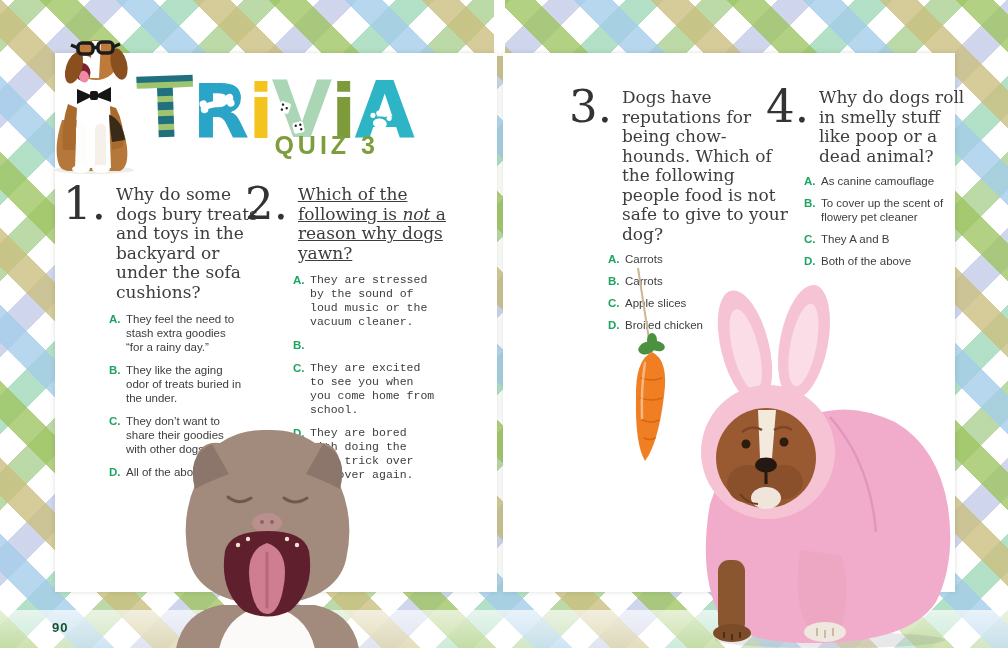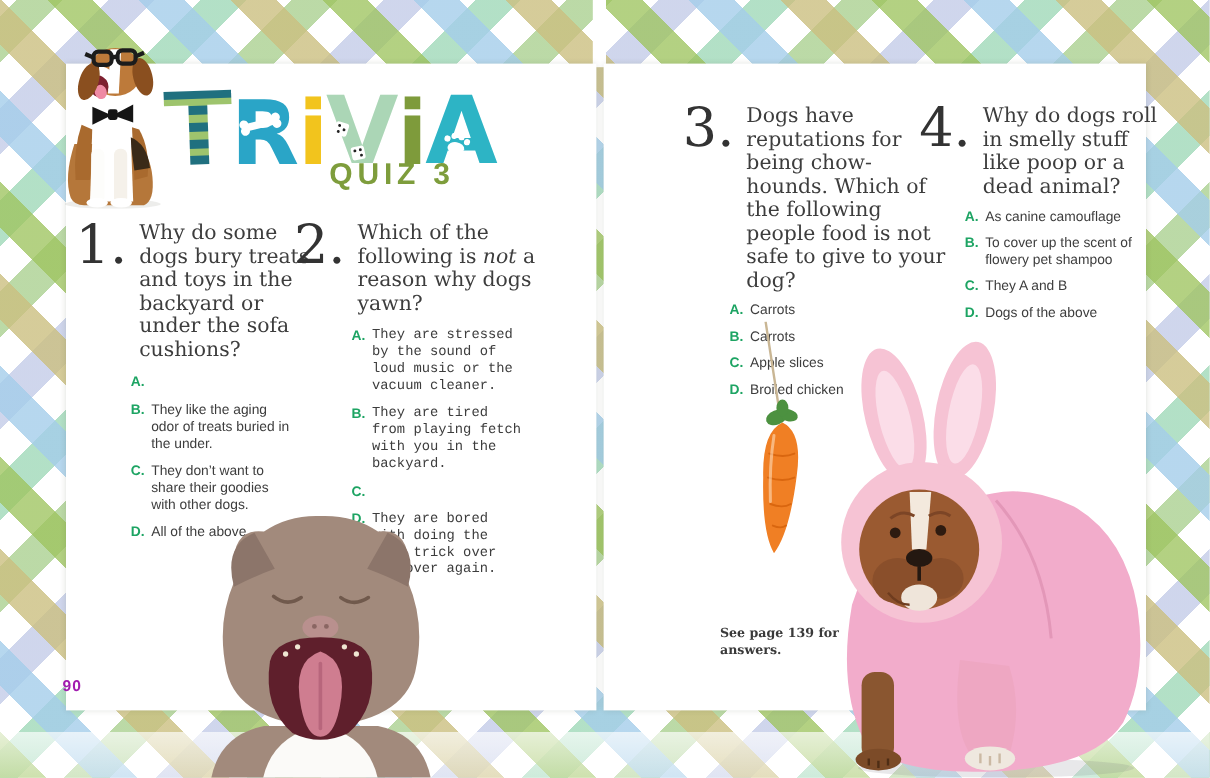--- a/index.html
+++ b/index.html
@@ -50,28 +50,28 @@
   .question{position:absolute;color:#404040;}
   .qrow{display:flex;align-items:flex-start;}
   .qnum{font-family:"DejaVu Serif",serif;font-size:45px;line-height:.92;color:#333;margin-right:10px;}
   .qtext{font-family:"DejaVu Serif",serif;font-size:17px;line-height:1.15;color:#3d3d3d;padding-top:2px;}
   .qtext em{font-style:italic;}
   .answers{margin-top:10px;}
   .answer{display:flex;margin-bottom:9px;font-size:11.5px;line-height:1.22;}
   .alet{color:#1da463;font-weight:bold;flex:0 0 17px;}
   .atxt{color:#3d3d3d;}
   .q1{left:8px;top:130px;}   .q1 .qtext{width:158px;} .q1 .answers{margin-left:46px;} .q1 .atxt{width:120px;}
-  .q2{left:190px;top:130px;} .q2 .qtext{width:172px;} .q2 .answers{margin-left:48px;} .q2 .atxt{width:130px;font-family:Liberation Mono, monospace;}
+  .q2{left:190px;top:130px;} .q2 .qtext{width:172px;text-decoration:underline;} .q2 .answers{margin-left:48px;} .q2 .atxt{width:130px;font-family:Liberation Mono, monospace;}
   .q3{left:66px;top:33px;}   .q3 .qtext{width:166px;} .q3 .answers{margin-left:39px;margin-top:8px;} .q3 .answer{margin-bottom:8px;} .q3 .atxt{white-space:nowrap;}
   .q4{left:263px;top:33px;}  .q4 .qtext{width:150px;} .q4 .answers{margin-left:38px;margin-top:8px;} .q4 .answer{margin-bottom:8px;} .q4 .atxt{width:124px;}
 
   .footnote{position:absolute;left:97px;top:469px;width:104px;
     font-family:"DejaVu Serif",serif;font-weight:bold;font-size:10.5px;line-height:1.3;color:#3a3a3a;}
-  .page-number{position:absolute;left:52px;top:564px;z-index:3;
-    font-weight:bold;font-size:13px;letter-spacing:1px;color:#a21caf;}
+  .page-number{position:absolute;left:52px;top:620px;z-index:3;
+    font-weight:bold;font-size:13px;letter-spacing:1px;color:#14532d;}
 
   .photo{position:absolute;}
   .photo svg{display:block;}
 </style>
 </head>
 <body>
 
 <div class="floor-glare"></div>
 <div class="gutter"></div>
 
@@ -151,20 +151,21 @@
   <div class="logo-sub">QUIZ 3</div>
 
   <div class="question q1">
     <div class="qrow">
       <div class="qnum">1.</div>
       <div class="qtext"><span>Why do some dogs bury treats and toys in the backyard or under the sofa cushions?</span></div>
     </div>
     <div class="answers">
       <div class="answer">
           <span class="alet">A.</span>
+          <span class="atxt">They feel the need to stash extra goodies “for a rainy day.”</span>
         </div>
       <div class="answer">
           <span class="alet">B.</span>
           <span class="atxt">They like the aging odor of treats buried in the under.</span>
         </div>
       <div class="answer">
           <span class="alet">C.</span>
           <span class="atxt">They don’t want to share their goodies with other dogs.</span>
         </div>
       <div class="answer">
@@ -179,24 +180,24 @@
       <div class="qnum">2.</div>
       <div class="qtext"><span>Which of the following is </span><em>not</em><span> a reason why dogs yawn?</span></div>
     </div>
     <div class="answers">
       <div class="answer">
           <span class="alet">A.</span>
           <span class="atxt">They are stressed by the sound of loud music or the vacuum cleaner.</span>
         </div>
       <div class="answer">
           <span class="alet">B.</span>
-          <span class="atxt">They are tired from playing fetch with you in the backyard.</span>
         </div>
       <div class="answer">
           <span class="alet">C.</span>
+          <span class="atxt">They are excited to see you when you come home from school.</span>
         </div>
       <div class="answer">
           <span class="alet">D.</span>
           <span class="atxt">They are bored with doing the same trick over and over again.</span>
         </div>
     </div>
   </div>
 
   <div class="photo" style="left:95px;top:372px;width:235px;height:230px;">
     <svg width="235" height="230" viewBox="0 0 235 230">
@@ -253,29 +254,29 @@
       <div class="qnum">4.</div>
       <div class="qtext"><span>Why do dogs roll in smelly stuff like poop or a dead animal?</span></div>
     </div>
     <div class="answers">
       <div class="answer">
           <span class="alet">A.</span>
           <span class="atxt">As canine camouflage</span>
         </div>
       <div class="answer">
           <span class="alet">B.</span>
-          <span class="atxt">To cover up the scent of flowery pet shampoo</span>
+          <span class="atxt">To cover up the scent of flowery pet cleaner</span>
         </div>
       <div class="answer">
           <span class="alet">C.</span>
           <span class="atxt">They A and B</span>
         </div>
       <div class="answer">
           <span class="alet">D.</span>
-          <span class="atxt">Dogs of the above</span>
+          <span class="atxt">Both of the above</span>
         </div>
     </div>
   </div>
 
   <div class="photo" style="left:109px;top:215px;width:70px;height:200px;">
     <svg width="70" height="200" viewBox="0 0 70 200">
       <line x1="26" y1="0" x2="38" y2="78" stroke="#c9b694" stroke-width="2"></line>
       <g fill="#4c9140">
         <ellipse cx="35" cy="80" rx="9" ry="6" transform="rotate(-20 35 80)"></ellipse>
         <ellipse cx="45" cy="78" rx="8" ry="5" transform="rotate(15 45 78)"></ellipse>
@@ -320,16 +321,15 @@
       <path d="M60,222 q8,10 18,10" stroke="#6e3c1f" stroke-width="2" fill="none"></path>
       <rect x="38" y="288" width="27" height="74" rx="11" fill="#8a5630"></rect>
       <ellipse cx="52" cy="361" rx="19" ry="9" fill="#7c4b28"></ellipse>
       <path d="M44,360 l0,6 M52,362 l0,6 M60,360 l0,6" stroke="#4e2d15" stroke-width="2"></path>
       <path d="M120,278 Q113,330 127,354 L162,354 Q172,318 161,283 Z" fill="#eea7c2"></path>
       <ellipse cx="145" cy="360" rx="21" ry="10" fill="#efe8df"></ellipse>
       <path d="M137,356 l0,8 M145,358 l0,8 M153,356 l0,8" stroke="#cbb9a4" stroke-width="2"></path>
     </svg>
   </div>
 
-  <div class="footnote">See page 139 for answers.</div>
 </div>
 
 <div class="page-number">90</div>
 
 </body></html>

